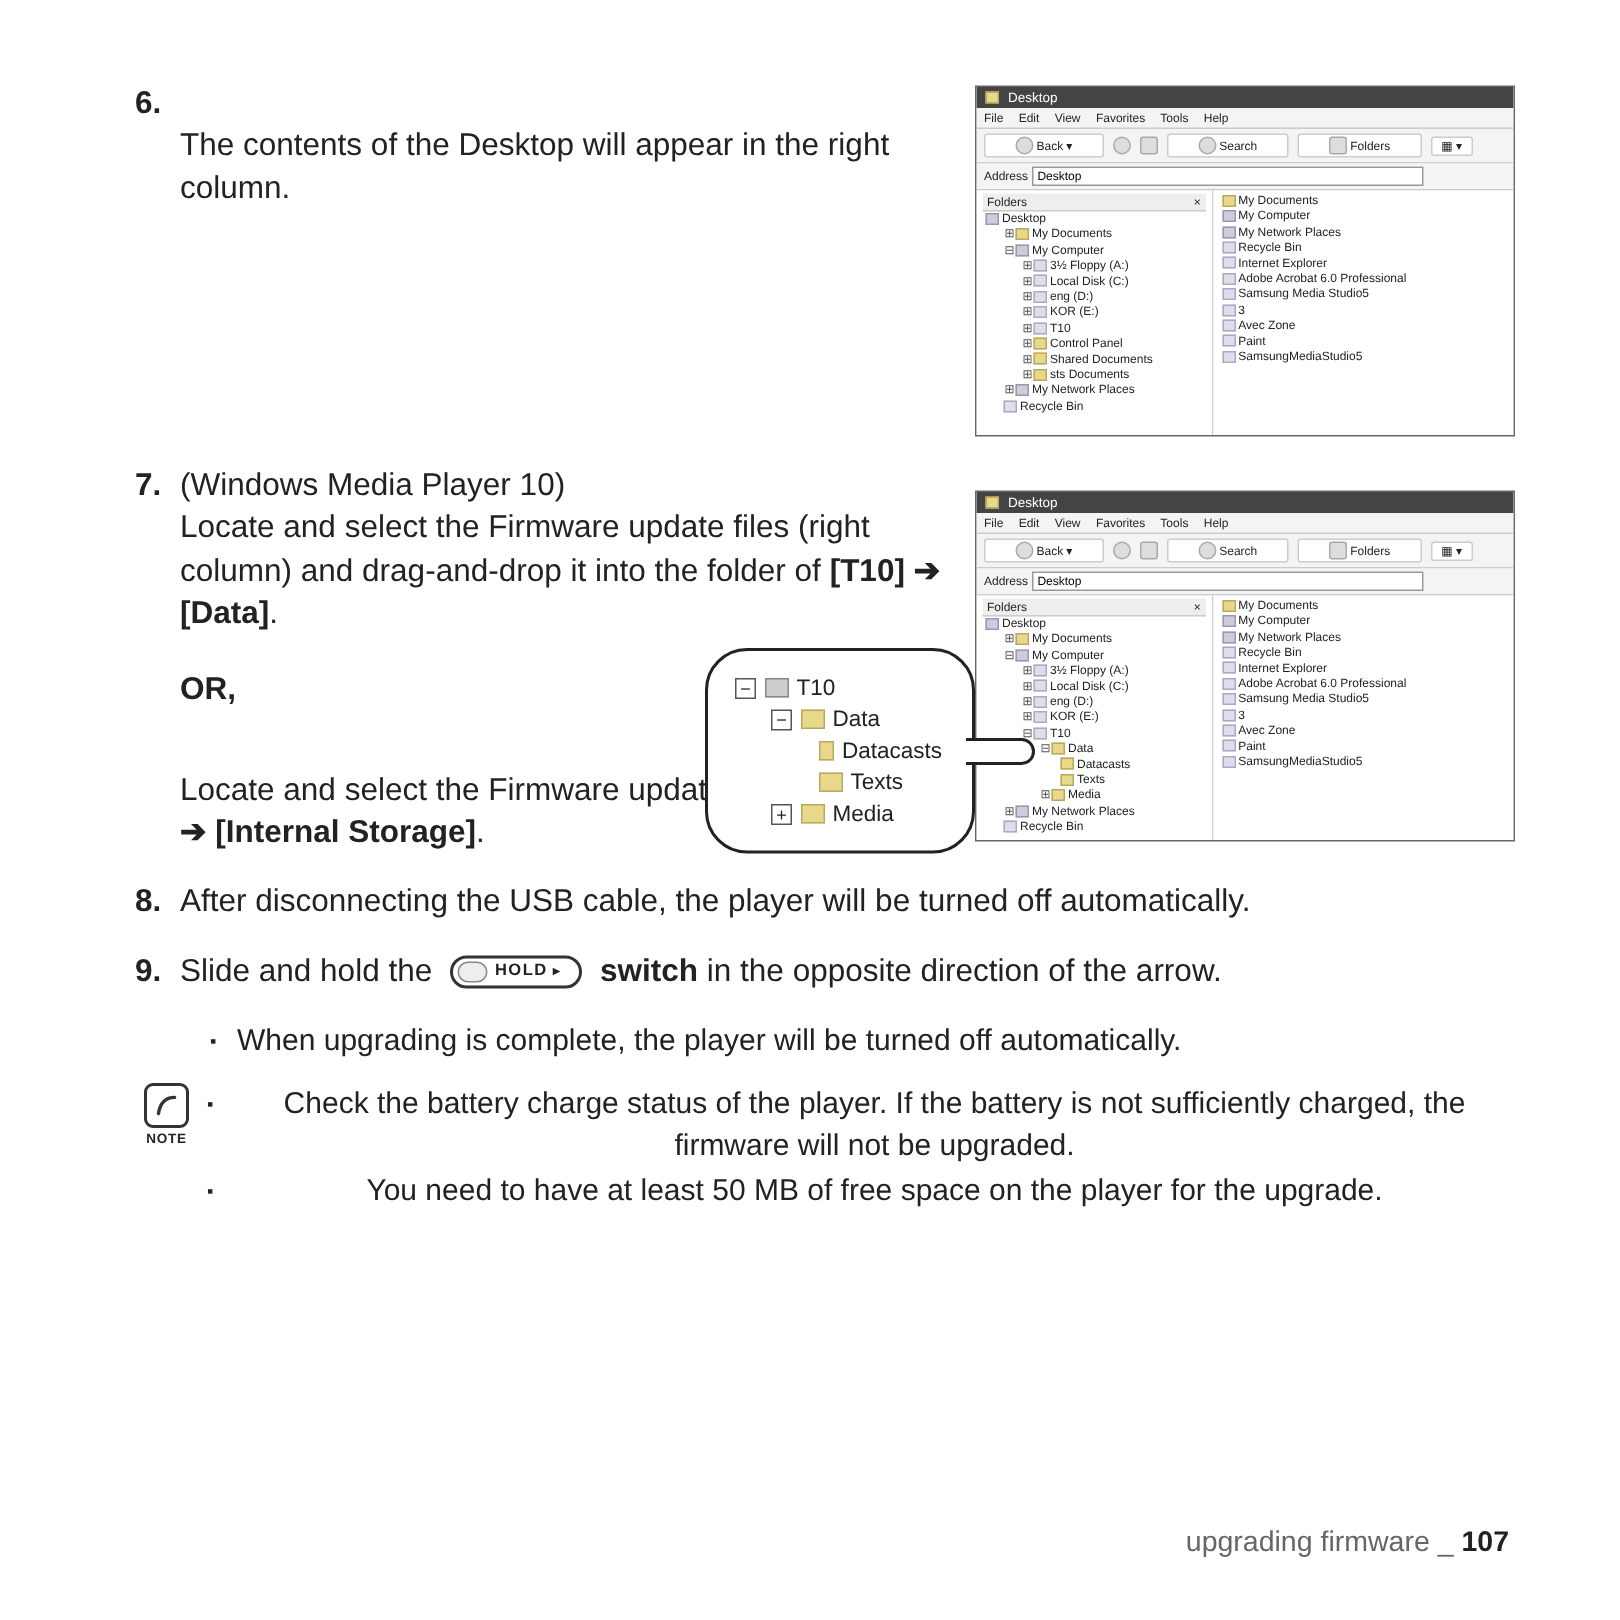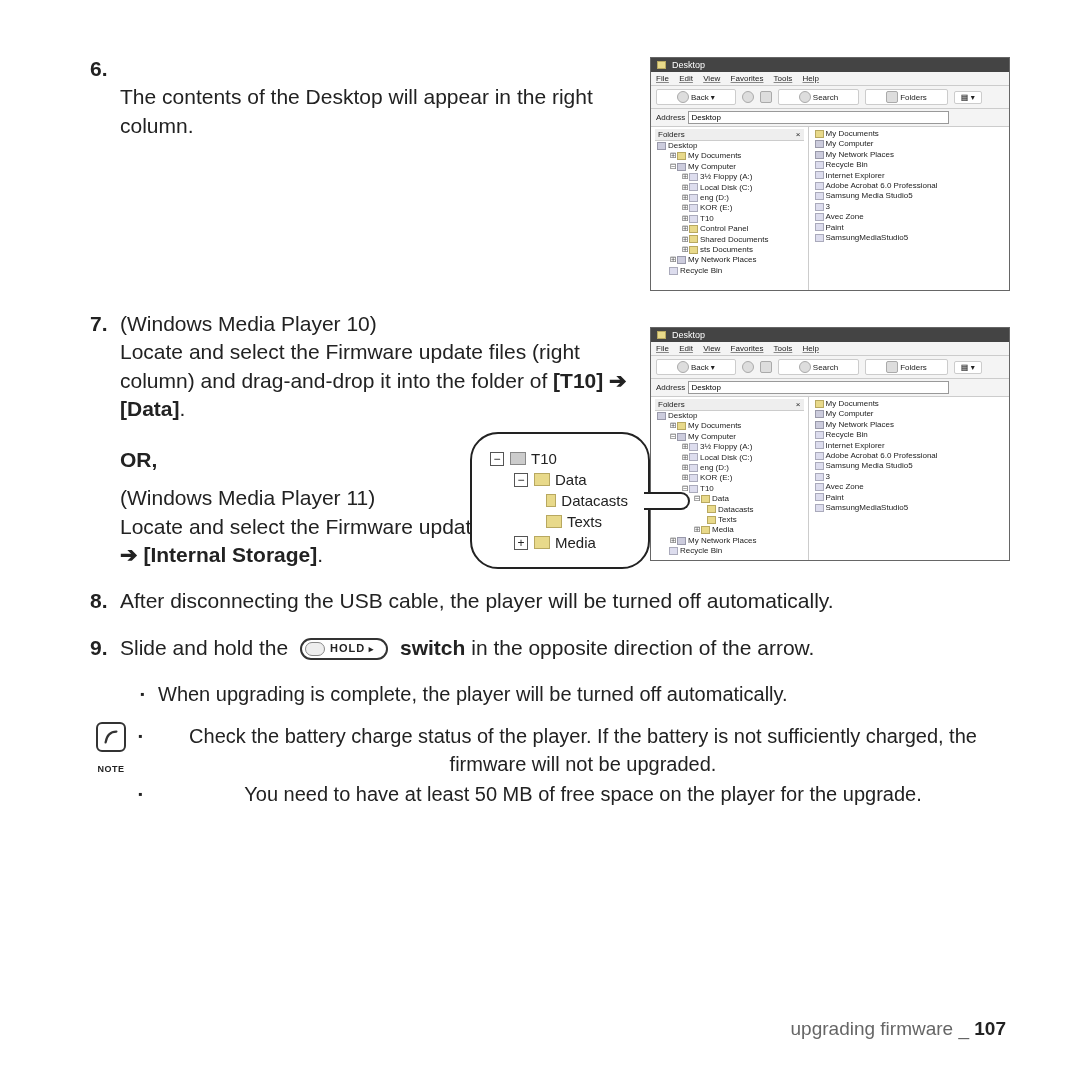--- a/index.html
+++ b/index.html
@@ -18,21 +18,21 @@
   .step-body { flex: 1; }
   .bold { font-weight: bold; }
   .or { font-weight: bold; font-size: 21px; margin: 25px 0 12px 30px; }
   .sublist { margin: 10px 0 14px 50px; font-size: 20px; line-height: 1.4; }
   .sublist li { list-style: none; padding-left: 18px; position: relative; margin-bottom: 2px; }
   .sublist li::before { content: "▪"; position: absolute; left: 0; font-size: 12px; top: 6px; }
   .note-row { display: flex; align-items: flex-start; margin-top: 8px; }
   .note-icon { width: 42px; flex-shrink: 0; text-align: center; margin-right: 6px; }
   .note-icon .box { width: 30px; height: 30px; border: 2.5px solid #333; border-radius: 6px; display: inline-flex; align-items: center; justify-content: center; }
   .note-icon .slash { width: 18px; height: 18px; }
-  .note-icon .lbl { font-size: 9px; font-weight: bold; letter-spacing: 0.5px; margin-top: 12px; }
+  .note-icon .lbl { font-size: 9px; font-weight: bold; letter-spacing: 0.5px; margin-top: 2px; }
   .footer { position: absolute; bottom: 40px; right: 74px; font-size: 19px; color: #666; }
   .footer .pg { color: #222; font-weight: bold; }
   .hold-switch {
     display: inline-block; vertical-align: middle;
     border: 2px solid #333; border-radius: 14px;
     padding: 1px 12px 2px 28px; font-size: 11px; font-weight: bold;
     letter-spacing: 1px; position: relative; margin: 0 6px;
     background: #fff;
   }
   .hold-switch::before {
@@ -46,21 +46,21 @@
   .shot {
     position: absolute;
     border: 1px solid #666;
     background: #f9f9f9;
     font-size: 8px;
     color: #222;
     overflow: hidden;
   }
   .shot .titlebar { background: #444; color: #fff; padding: 2px 6px; font-size: 9px; display: flex; align-items: center; gap: 4px; }
   .shot .menubar { padding: 2px 5px; border-bottom: 1px solid #ccc; font-size: 8px; background: #f4f4f4; }
-  .shot .menubar span { margin-right: 8px; text-decoration: underline; text-decoration-color: #888; }
+  .shot .menubar span { margin-right: 8px; text-decoration-color: #888; }
   .shot .toolbar { padding: 3px 5px; border-bottom: 1px solid #ccc; background: #f4f4f4; display: flex; align-items: center; gap: 6px; font-size: 8px; }
   .shot .tb-btn { display: inline-flex; align-items: center; gap: 2px; padding: 1px 20px; border: 1px solid #ccc; border-radius: 2px; background: #fff; }
   .shot .tb-ico { width: 12px; height: 12px; border-radius: 50%; background: #ddd; display: inline-block; border: 1px solid #aaa; }
   .shot .addr { padding: 2px 5px; border-bottom: 1px solid #ccc; background: #f4f4f4; font-size: 8px; }
   .shot .addr input { font-size: 8px; border: 1px solid #999; padding: 1px 3px; width: 75%; }
   .shot .panes { display: flex; height: calc(100% - 60px); }
   .shot .pane { overflow: hidden; padding: 2px 4px; }
   .shot .pane.left { width: 44%; border-right: 1px solid #ccc; background: #fff; }
   .shot .pane.right { flex: 1; background: #fff; }
   .shot .pane-head { background: #eee; border-bottom: 1px solid #ccc; padding: 1px 3px; font-size: 8px; display: flex; justify-content: space-between; }
@@ -125,21 +125,21 @@
       <span>(Windows Media Player 10)</span><br>
       <span>Locate and select the Firmware update files (right column) and drag-and-drop it into the folder of </span>
       <span class="bold">[T10]</span><span class="bold"> ➔ </span><span class="bold">[Data]</span><span>.</span>
     </div>
   </div>
 </div>
 
 <div class="or">OR,</div>
 
 <div class="step" style="margin-left:30px;">
-  <span>(Windows Media Player 11)</span><br>
+  <br>
   <span>Locate and select the Firmware update files (right column) and drag-and-drop it into the </span>
   <span class="bold">[T10]</span><span class="bold"> ➔ </span><span class="bold">[Internal Storage]</span><span>.</span>
 </div>
 
 <div class="step" style="margin-top:14px;">
   <div class="step-row">
     <div class="step-num">8.</div>
     <div class="step-body">After disconnecting the USB cable, the player will be turned off automatically.</div>
   </div>
 </div>

